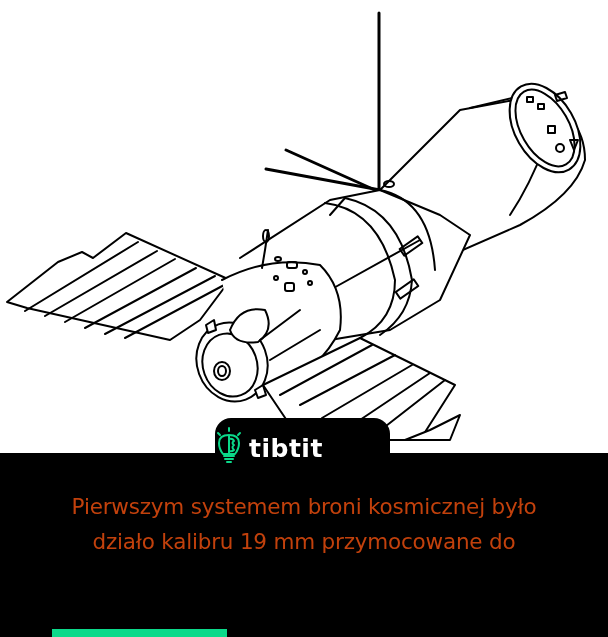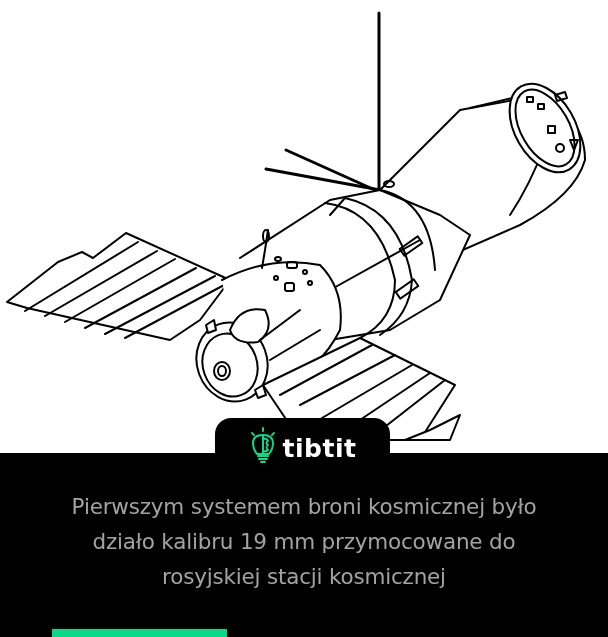--- a/index.html
+++ b/index.html
@@ -8,36 +8,36 @@
 
     .illustration {
       position: absolute; left: 0; top: 0; width: 608px; height: 455px;
       background: #ffffff; overflow: hidden;
     }
     .illustration svg { display: block; }
 
     .logo-tab {
       position: absolute; left: 215px; top: 418px; width: 175px; height: 50px;
       background: #000000; border-radius: 16px 16px 0 0;
-      display: flex; align-items: center; justify-content: center; gap: 6px;
+      display: flex; align-items: center; justify-content: flex-start; gap: 6px;
       padding-top: 4px;
     }
     .logo-icon { width: 28px; height: 36px; display: block; }
     .logo-text {
       color: #ffffff; font-family: "DejaVu Sans", sans-serif; font-weight: bold;
       font-size: 25px; letter-spacing: 0.5px; line-height: 1; margin-top: 6px;
     }
 
     .caption-panel {
       position: absolute; left: 0; top: 453px; width: 608px; height: 184px;
       background: #000000;
     }
     .caption {
       position: absolute; left: 0; top: 36px; width: 608px;
-      text-align: center; color: #a3a3a3;
+      text-align: center; color: #c2410c;
       font-family: "DejaVu Sans", sans-serif; font-size: 21.5px; line-height: 35px;
       letter-spacing: -0.2px;
     }
     .caption span { display: block; }
     .progress-bar {
       position: absolute; left: 52px; top: 176px; width: 175px; height: 8px;
       background: #0bd98a;
     }
   </style>
 </head>
@@ -116,21 +116,20 @@
       <line x1="368" y1="440" x2="445" y2="380"></line>
       <polygon points="405,440 430,430 460,415 450,440" fill="#fff"></polygon>
     </g>
   </svg>
 </div>
 
 <div class="caption-panel">
   <p class="caption">
     <span>Pierwszym systemem broni kosmicznej było</span>
     <span>działo kalibru 19 mm przymocowane do</span>
-    <span>rosyjskiej stacji kosmicznej</span>
   </p>
   <div class="progress-bar"></div>
 </div>
 
 <div class="logo-tab">
   <svg class="logo-icon" viewBox="0 0 28 36" fill="none" stroke="#0bd98a" stroke-width="2" stroke-linecap="round" stroke-linejoin="round">
     <line x1="14" y1="1" x2="14" y2="4"></line>
     <line x1="3" y1="6" x2="5" y2="8"></line>
     <line x1="25" y1="6" x2="23" y2="8"></line>
     <path d="M8,27 Q4,22 4,16 Q4,8 14,8 Q24,8 24,16 Q24,22 20,27 Z"></path>

